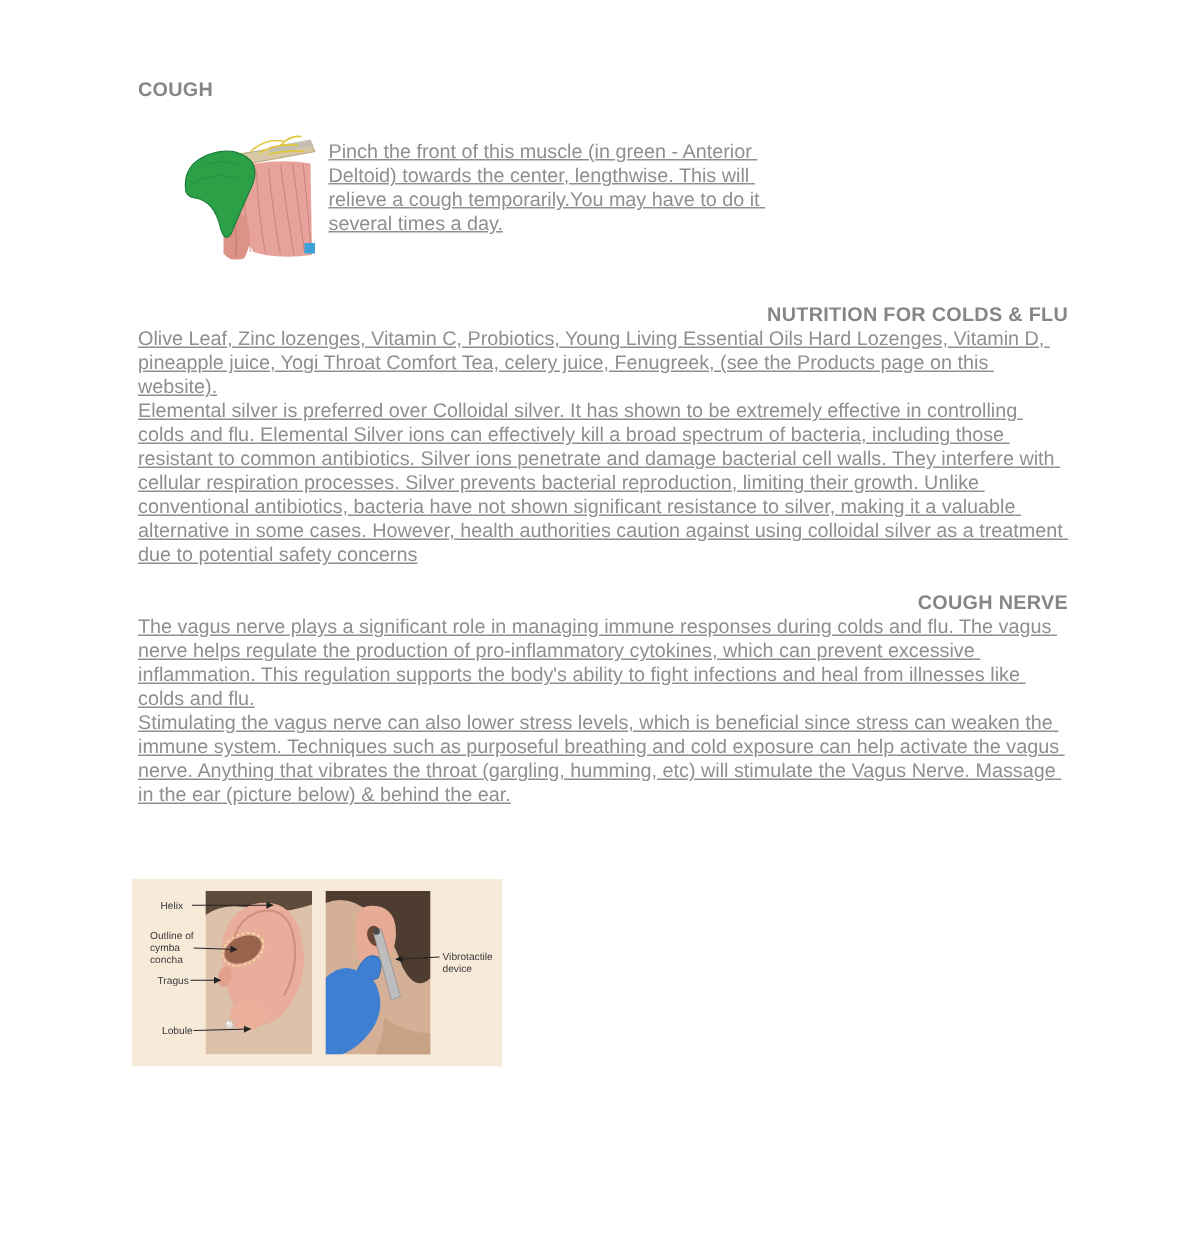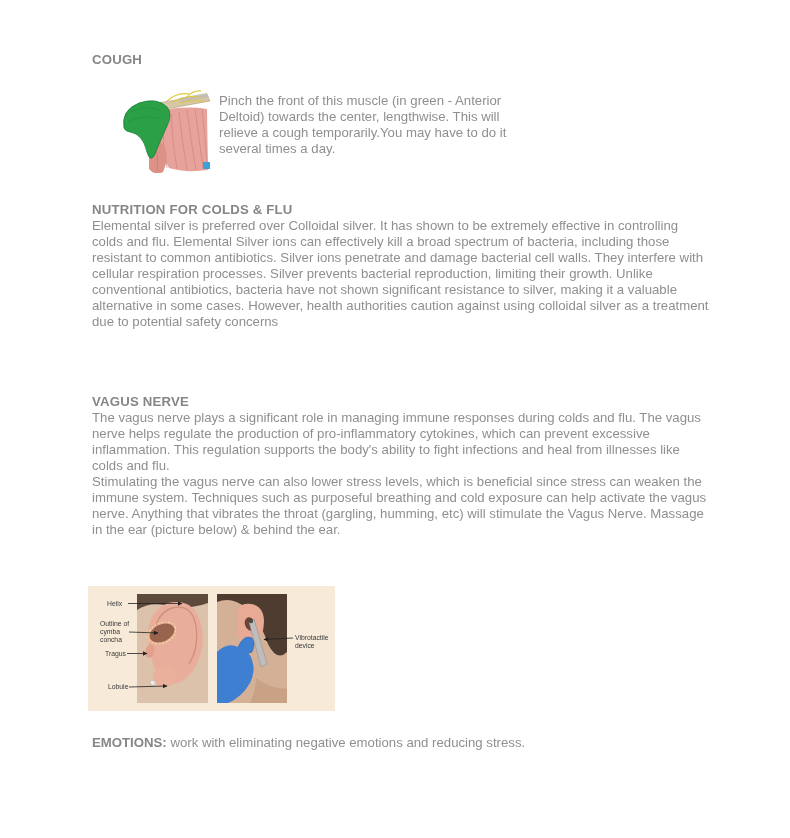--- a/index.html
+++ b/index.html
@@ -2,22 +2,22 @@
 <html><head>
 <meta charset="utf-8">
 <style>
   html,body { margin:0; padding:0; background:#ffffff; }
   .page {
     position:relative; width:790px; height:838px; background:#ffffff;
     font-family:"Liberation Sans","DejaVu Sans",sans-serif;
     color:#8f8f8f; font-size:13.2px; line-height:16px; overflow:hidden;
   }
   .abs { position:absolute; }
-  h2.heading { margin:0; font-size:13.2px; line-height:16px; font-weight:bold; color:#868686; letter-spacing:.2px; }
-  p.para { margin:0; white-space:pre-wrap; }
+  h2.heading { margin:0; font-size:13.2px; line-height:16px; font-weight:bold; color:#868686; letter-spacing:.2px;text-align:right; }
+  p.para { margin:0; white-space:pre-wrap;text-decoration:underline; }
   .bold { font-weight:bold; color:#868686; }
 
   .cough-heading   { left:92px; top:52px; }
   .shoulder-image  { left:117px; top:88px; }
   .cough-caption   { left:219px; top:93px; width:305px; }
 
   .nutrition-block { left:92px; top:202px; width:620px; }
   .vagus-block     { left:92px; top:394px; width:620px; }
   .emotions-block  { left:92px; top:735px; width:620px; }
 
@@ -70,25 +70,26 @@
         <path d="M11,34 Q26,26 44,31"></path>
       </g>
     </g>
     <rect x="86" y="74" width="7" height="7" fill="#3da0d9"></rect>
   </svg>
 
   <p class="para abs cough-caption">Pinch the front of this muscle (in green - Anterior Deltoid) towards the center, lengthwise. This will relieve a cough temporarily.You may have to do it several times a day.</p>
 
   <section class="abs nutrition-block">
     <h2 class="heading">NUTRITION FOR COLDS &amp; FLU</h2>
+    <p class="para">Olive Leaf, Zinc lozenges, Vitamin C, Probiotics, Young Living Essential Oils Hard Lozenges, Vitamin D, pineapple juice, Yogi Throat Comfort Tea, celery juice, Fenugreek, (see the Products page on this website).</p>
     <p class="para">Elemental silver is preferred over Colloidal silver. It has shown to be extremely effective in controlling colds and flu. Elemental Silver ions can effectively kill a broad spectrum of bacteria, including those resistant to common antibiotics. Silver ions penetrate and damage bacterial cell walls. They interfere with cellular respiration processes. Silver prevents bacterial reproduction, limiting their growth. Unlike conventional antibiotics, bacteria have not shown significant resistance to silver, making it a valuable alternative in some cases. However, health authorities caution against using colloidal silver as a treatment due to potential safety concerns</p>
   </section>
 
   <section class="abs vagus-block">
-    <h2 class="heading">VAGUS NERVE</h2>
+    <h2 class="heading">COUGH NERVE</h2>
     <p class="para">The vagus nerve plays a significant role in managing immune responses during colds and flu. The vagus nerve helps regulate the production of pro-inflammatory cytokines, which can prevent excessive inflammation. This regulation supports the body's ability to fight infections and heal from illnesses like colds and flu.</p>
     <p class="para">Stimulating the vagus nerve can also lower stress levels, which is beneficial since stress can weaken the immune system. Techniques such as purposeful breathing and cold exposure can help activate the vagus nerve. Anything that vibrates the throat (gargling, humming, etc) will stimulate the Vagus Nerve. Massage in the ear (picture below) &amp; behind the ear.</p>
   </section>
 
   <svg class="abs ear-figure" width="247" height="125" viewBox="0 0 247 125" aria-hidden="true">
     <defs>
       <marker id="ah" markerWidth="7" markerHeight="7" refX="5.5" refY="3" orient="auto">
         <path d="M0,0 L6,3 L0,6 Z" fill="#222"></path>
       </marker>
       <clipPath id="clipL">
@@ -142,16 +143,15 @@
     <text class="fig-label" x="207" y="62">device</text>
 
     <line class="arrow" x1="40" y1="17.5" x2="94" y2="17.5" marker-end="url(#ah)"></line>
     <line class="arrow" x1="41" y1="46" x2="70" y2="47" marker-end="url(#ah)"></line>
     <line class="arrow" x1="39" y1="67.5" x2="59" y2="67.5" marker-end="url(#ah)"></line>
     <line class="arrow" x1="41" y1="101" x2="79" y2="100" marker-end="url(#ah)"></line>
     <line class="arrow" x1="205" y1="52" x2="176" y2="53.5" marker-end="url(#ah)"></line>
   </svg>
 
   <section class="abs emotions-block">
-    <p class="para"><span class="bold">EMOTIONS:</span><span> work with eliminating negative emotions and reducing stress.</span></p>
   </section>
 
 </div>
 
 </body></html>

